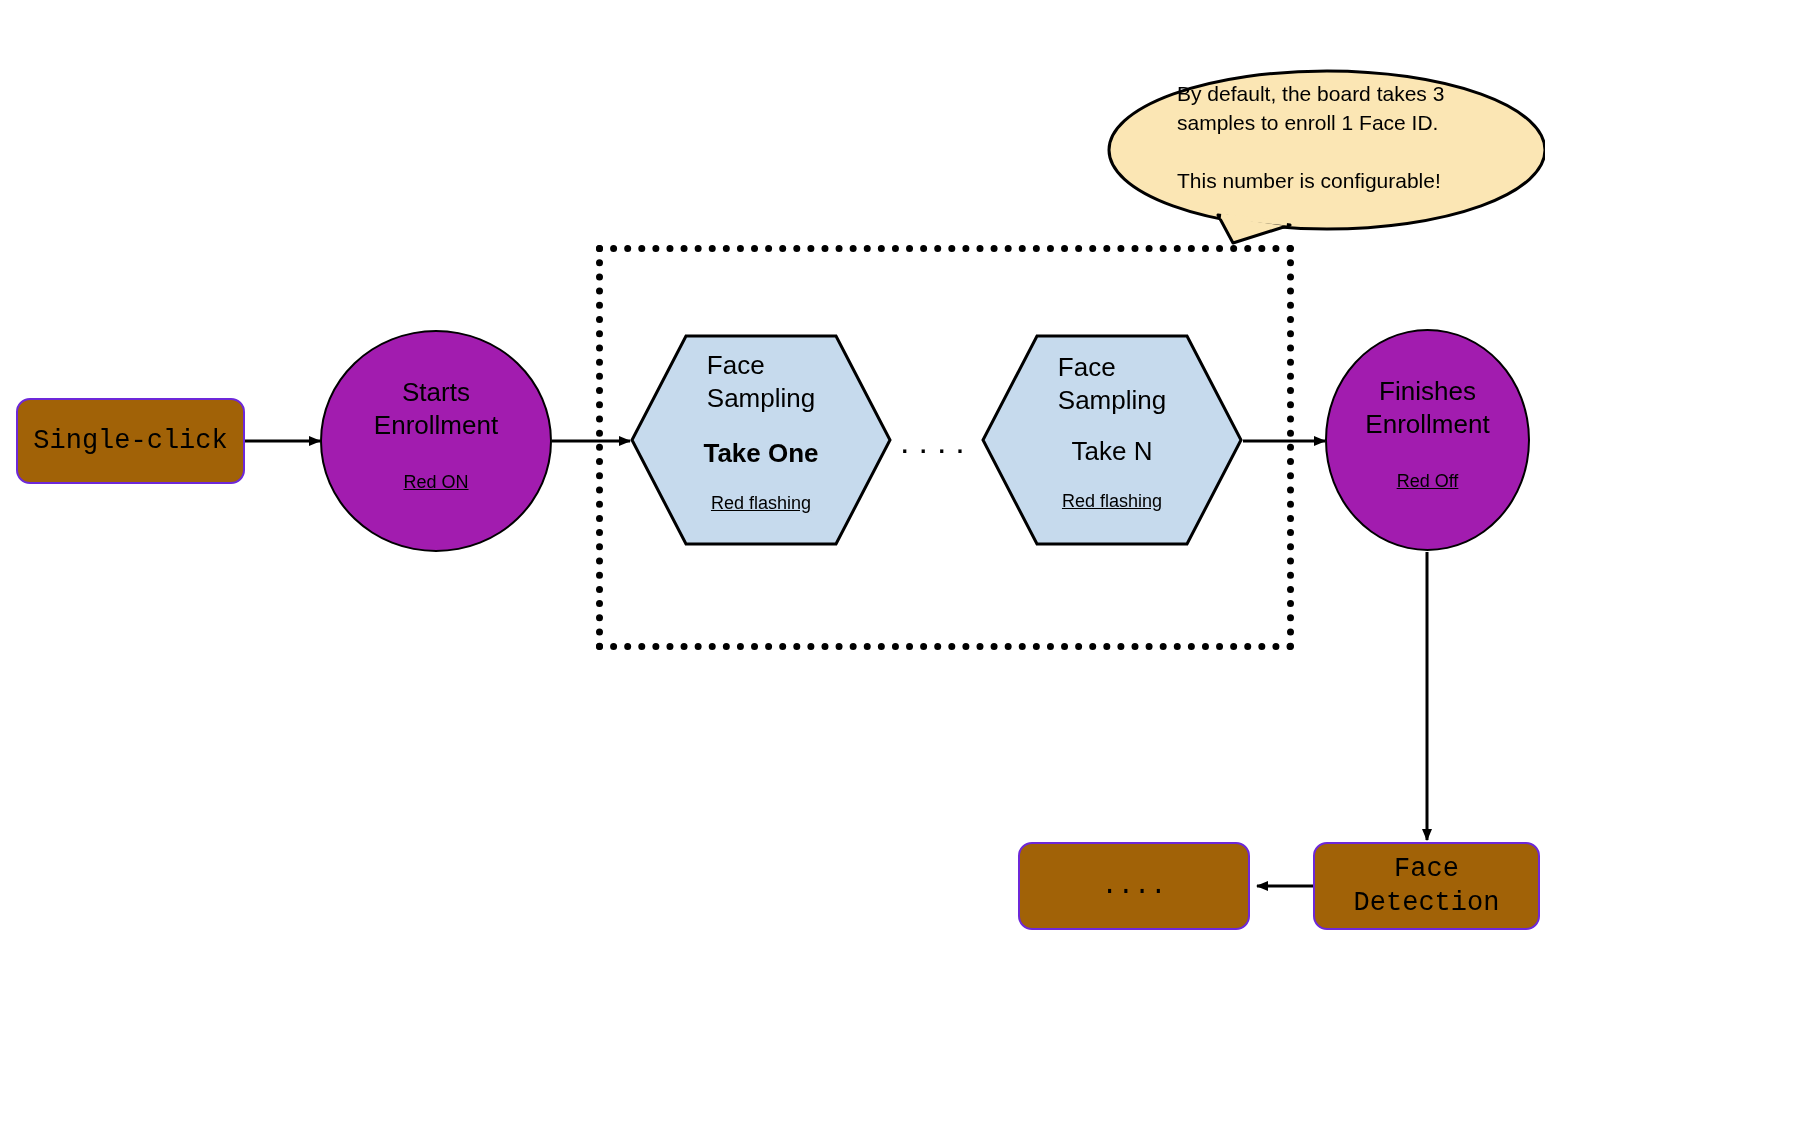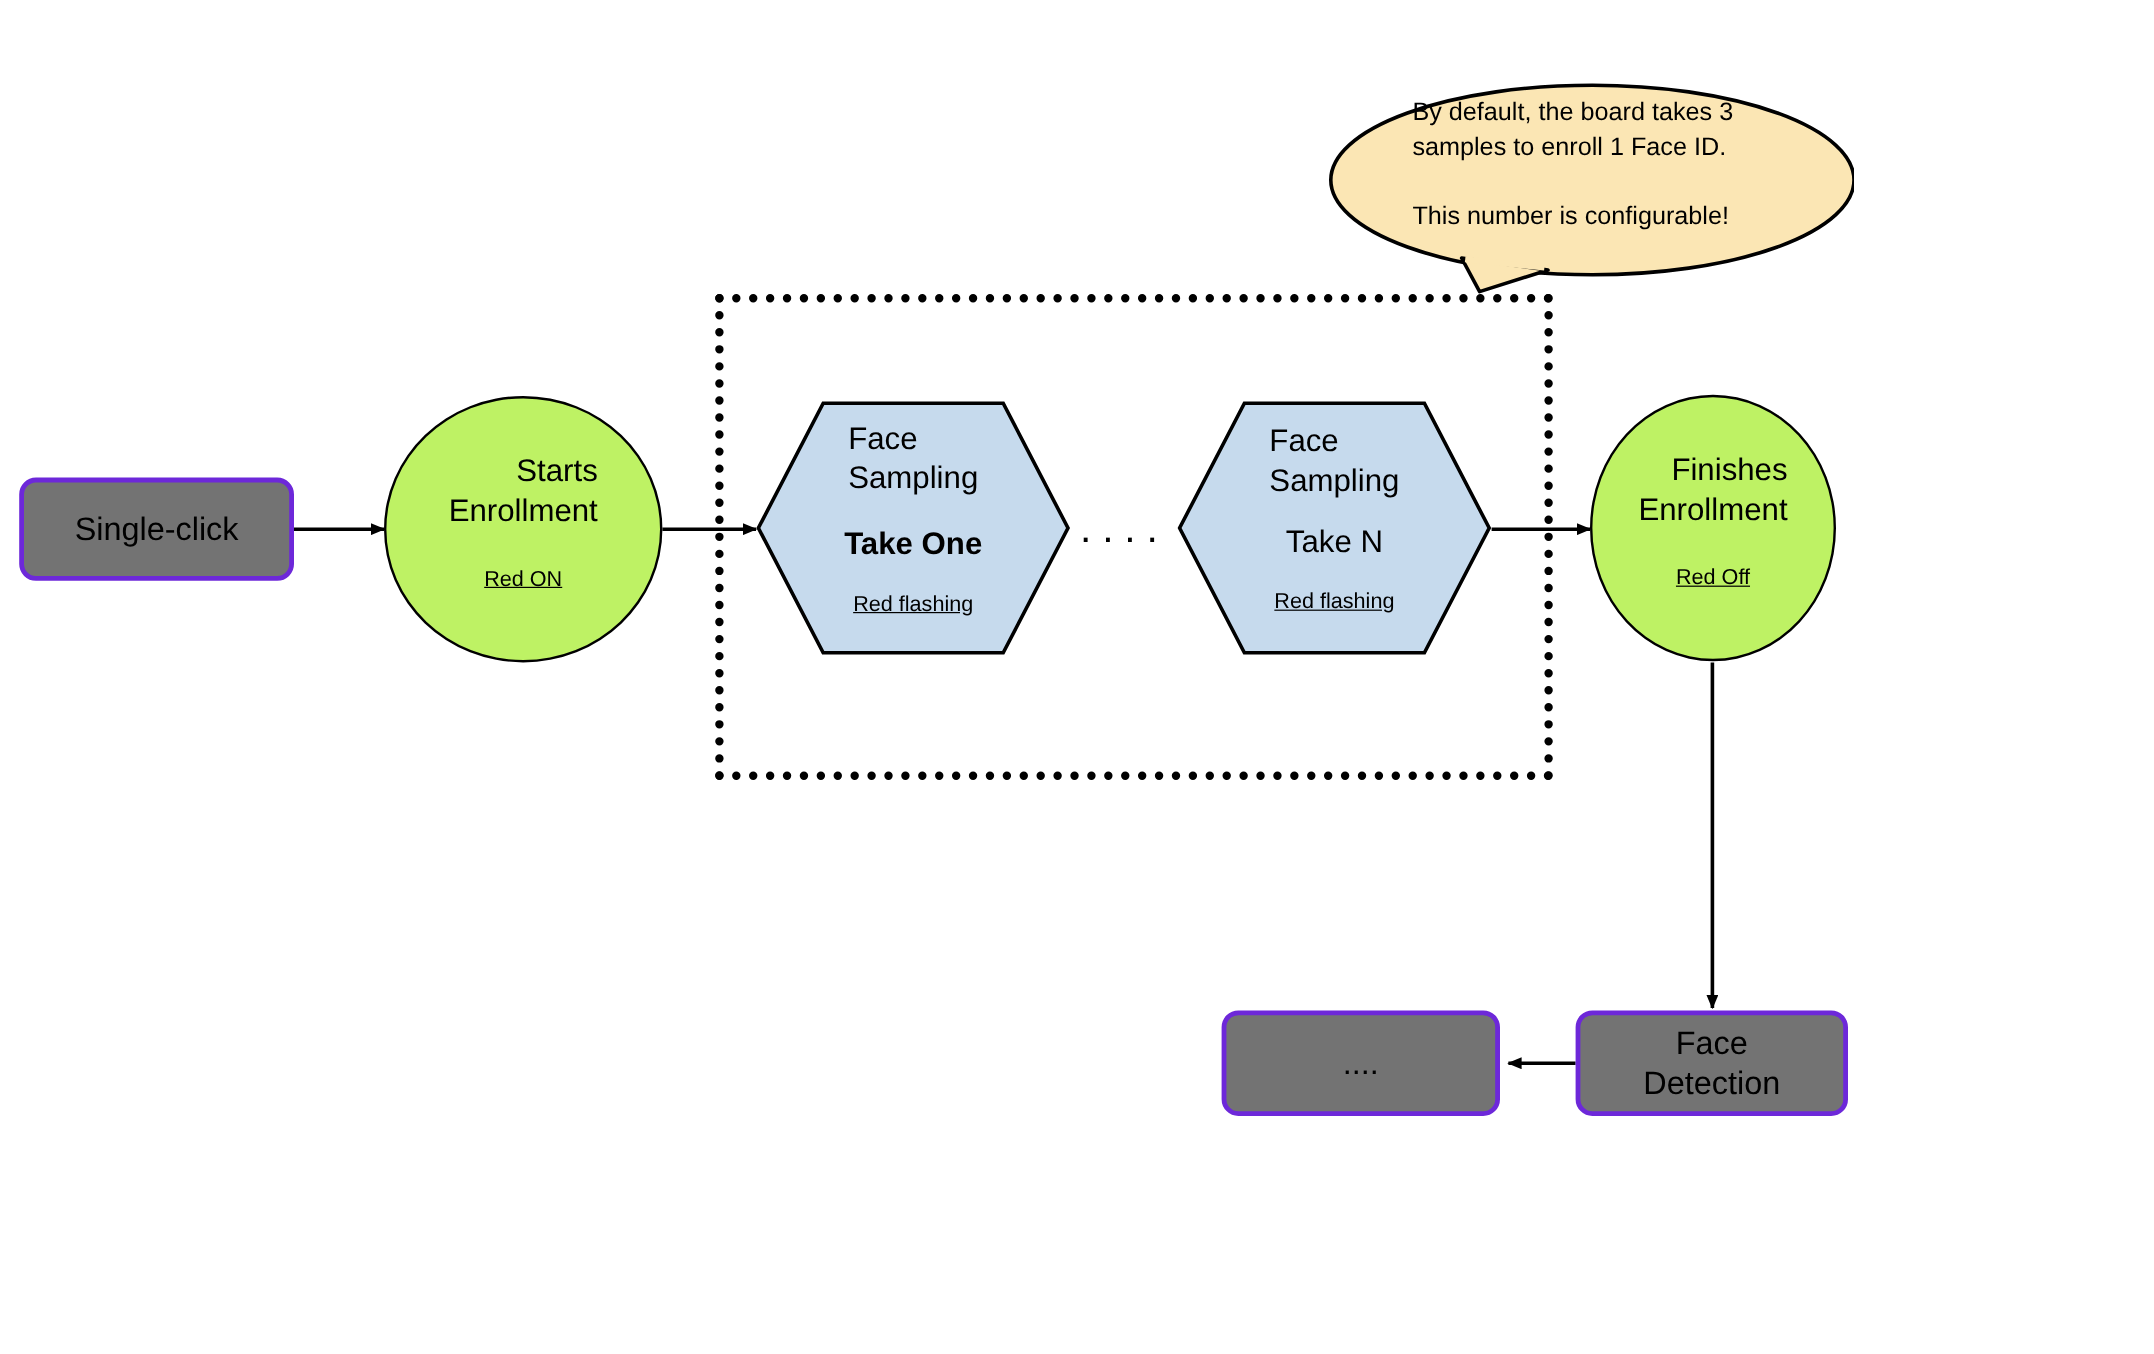--- a/index.html
+++ b/index.html
@@ -24,30 +24,30 @@
     box-sizing: border-box;
     display: flex;
     flex-direction: column;
     align-items: center;
     justify-content: center;
     text-align: center;
     color: #000000;
   }
   
   .rrect {
-    background: #737373;
-    border: 4px solid #6d28d9;
+    background: #a16207;
+    border: 2px solid #6d28d9;
     border-radius: 14px;
+    font-family: Liberation Mono, monospace;
   }
   
   .circle {
-    background: #bef264;
+    background: #a21caf;
     border: 2px solid #000000;
     border-radius: 50%;
-    text-align: right;
   }
   
   .hexwrap {
     position: absolute;
   }
   .hexwrap svg {
     position: absolute;
     left: 0;
     top: 0;
     display: block;

